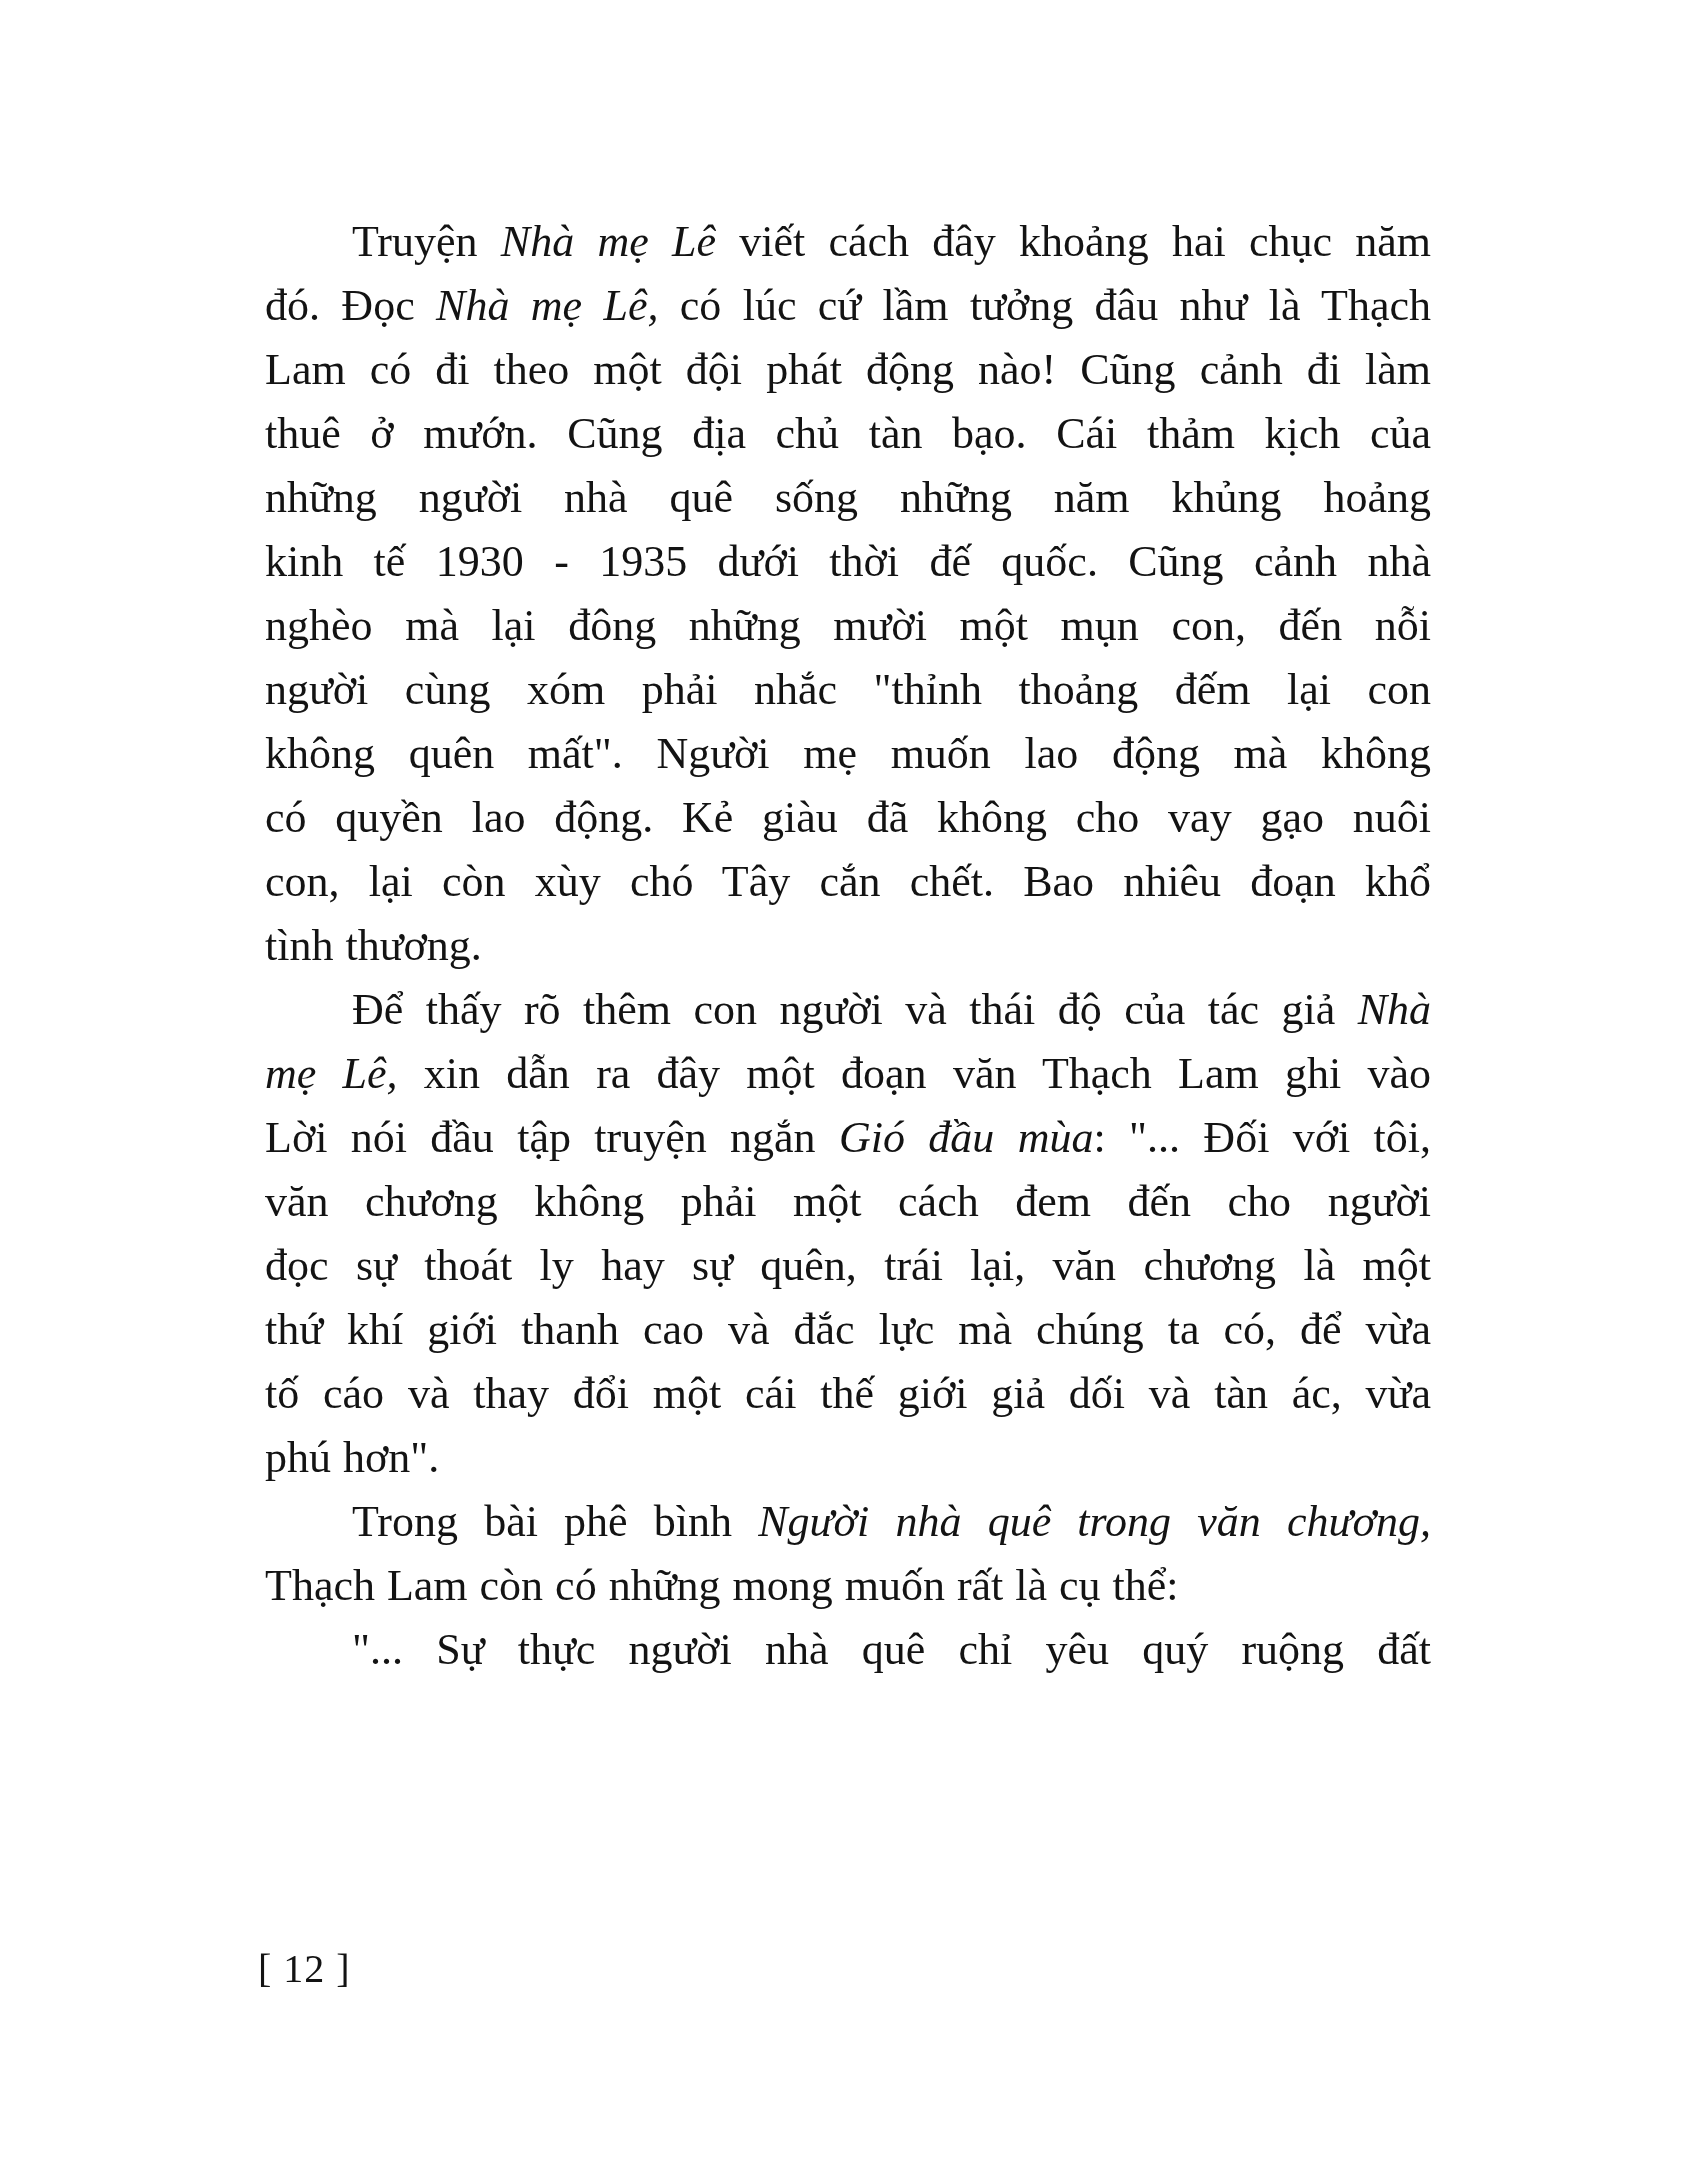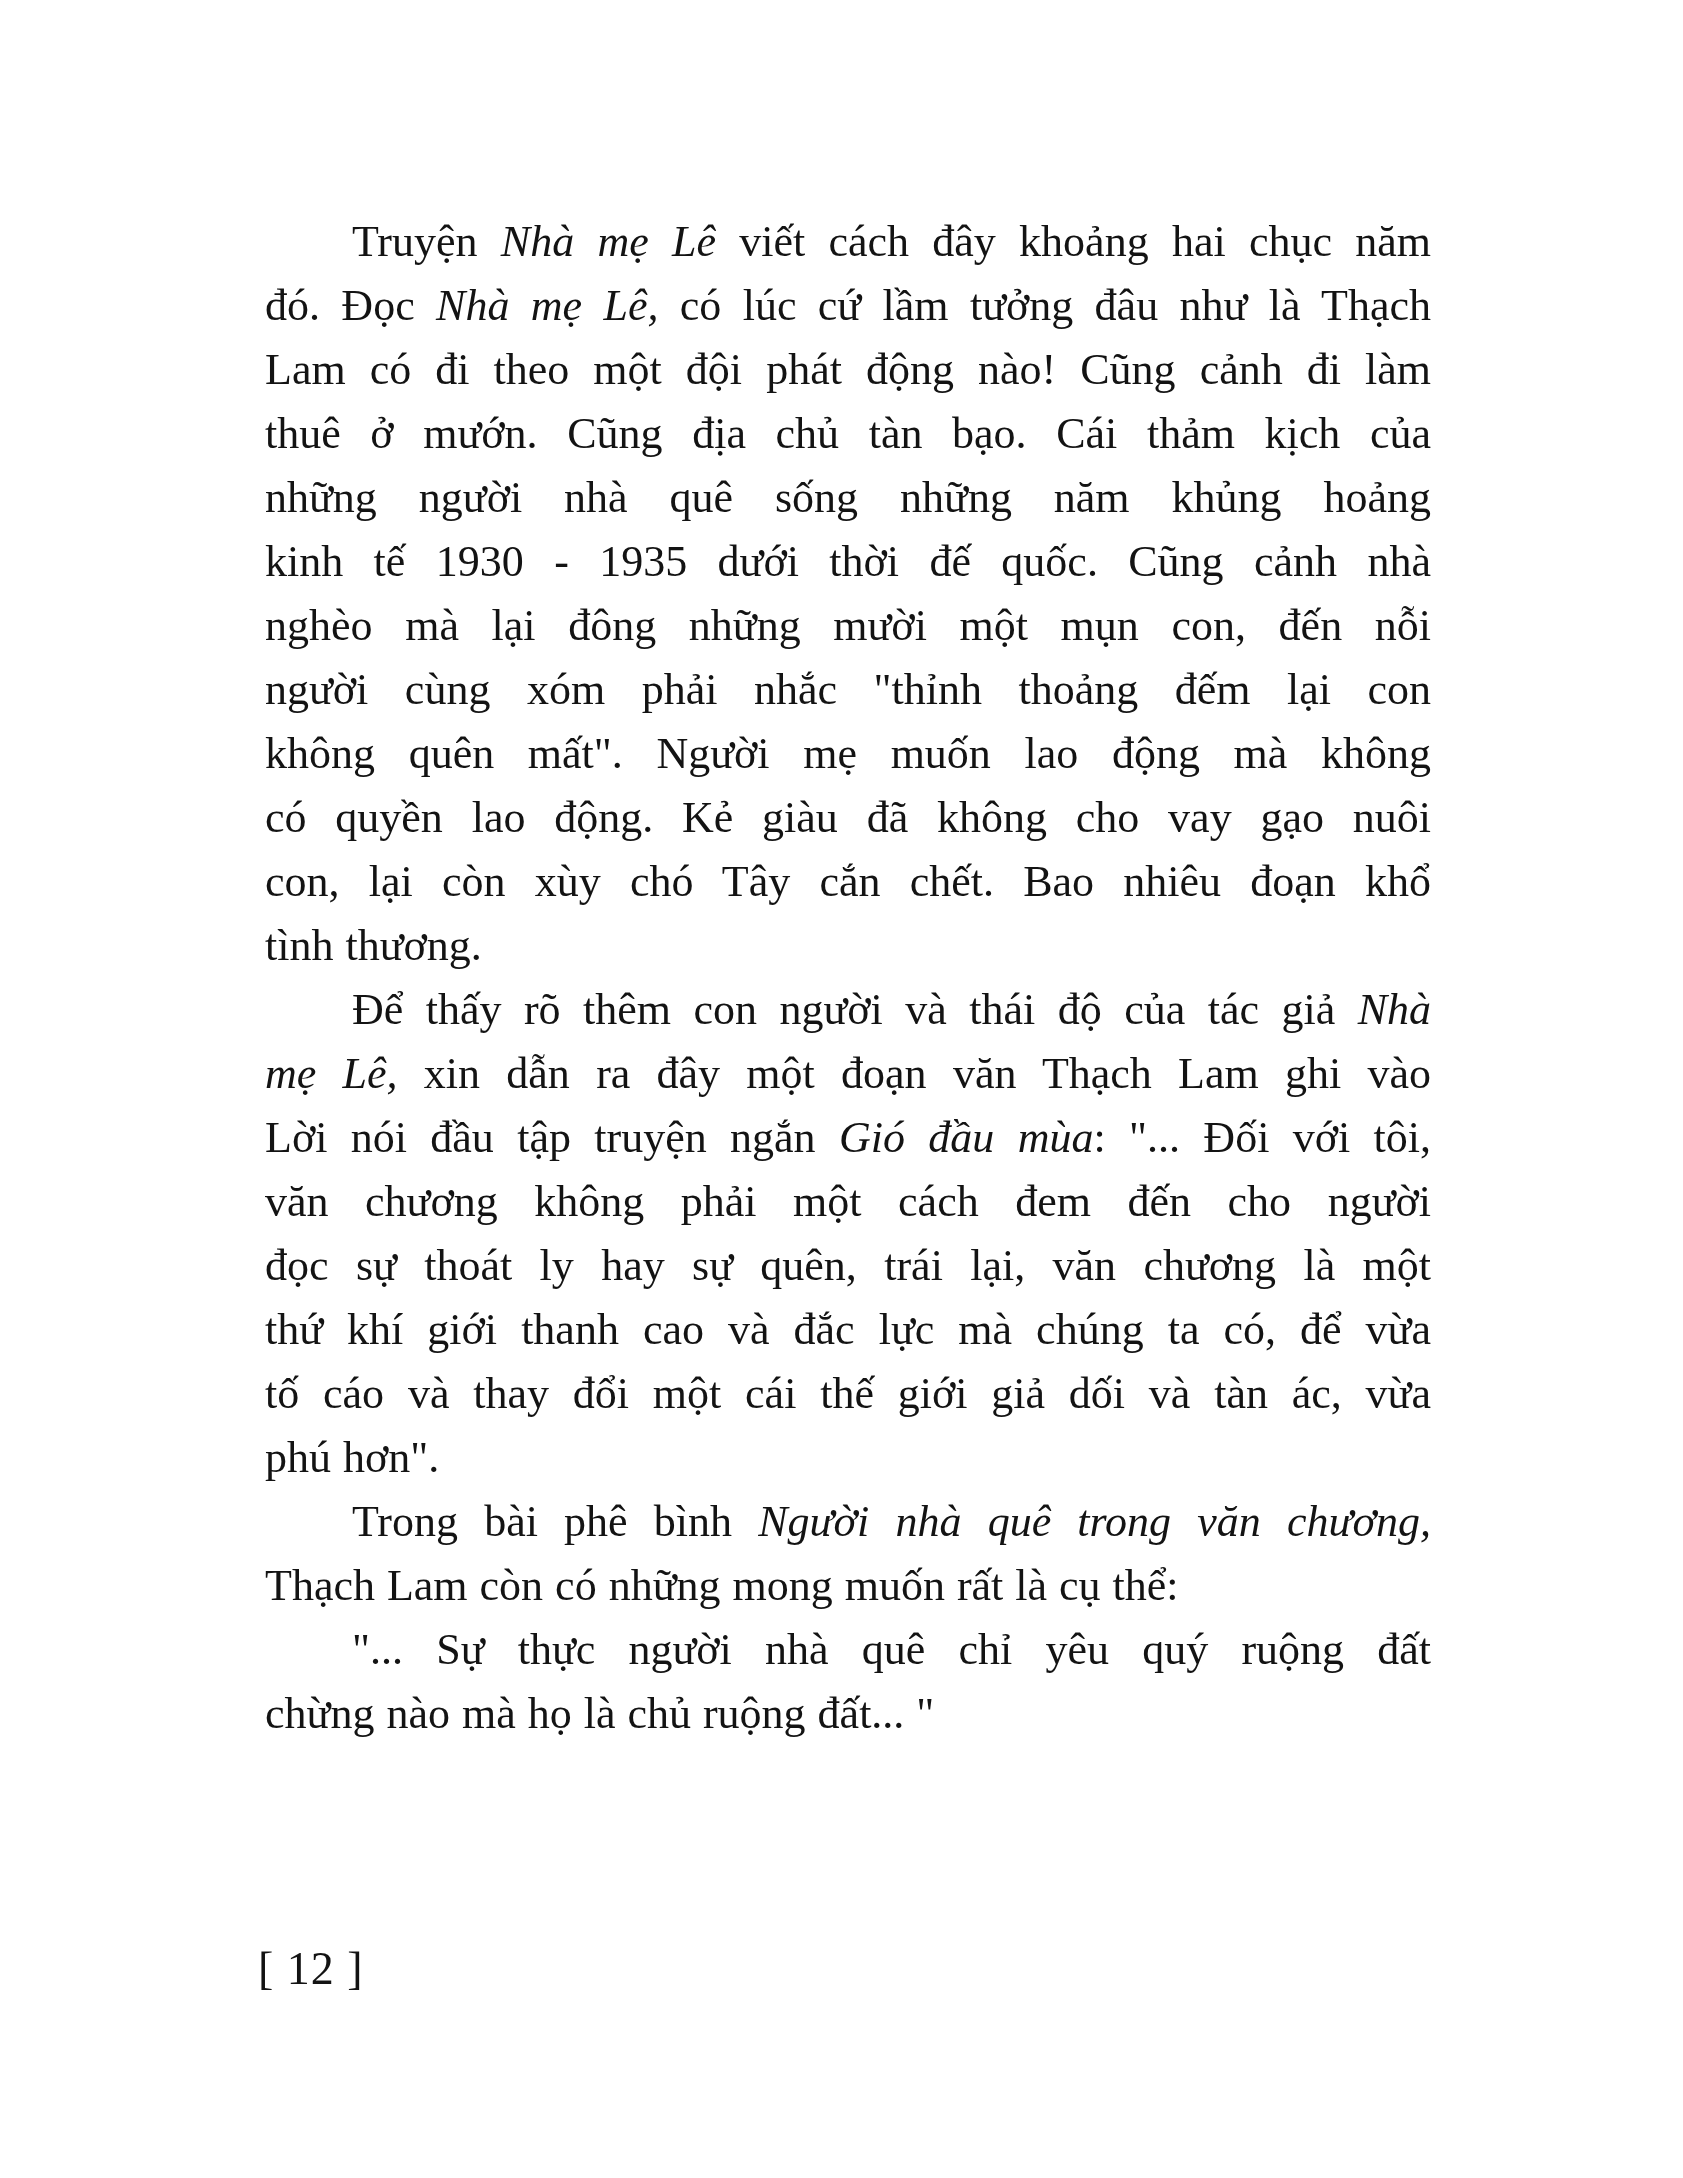--- a/index.html
+++ b/index.html
@@ -36,21 +36,21 @@
   .line.indent {
     text-indent: 87px;
   }
   .it {
     font-style: italic;
   }
   .page-number {
     position: absolute;
     left: 258px;
     top: 1946px;
-    font-size: 46px;
+    font-size: 40px;
     line-height: 46px;
     letter-spacing: 1px;
     color: #131313;
   }
 </style>
 </head>
 <body>
 
 <div class="page">
   <div class="body-text">
@@ -70,17 +70,16 @@
       <div class="line just"><span class="it">mẹ Lê,</span><span> xin dẫn ra đây một đoạn văn Thạch Lam ghi vào</span></div>
       <div class="line just"><span>Lời nói đầu tập truyện ngắn </span><span class="it">Gió đầu mùa</span><span>: "... Đối với tôi,</span></div>
       <div class="line just"><span>văn chương không phải một cách đem đến cho người</span></div>
       <div class="line just"><span>đọc sự thoát ly hay sự quên, trái lại, văn chương là một</span></div>
       <div class="line just"><span>thứ khí giới thanh cao và đắc lực mà chúng ta có, để vừa</span></div>
       <div class="line just"><span>tố cáo và thay đổi một cái thế giới giả dối và tàn ác, vừa</span></div>
       <div class="line"><span>phú hơn".</span></div>
       <div class="line just indent"><span>Trong bài phê bình </span><span class="it">Người nhà quê trong văn chương,</span></div>
       <div class="line"><span>Thạch Lam còn có những mong muốn rất là cụ thể:</span></div>
       <div class="line just indent"><span>"... Sự thực người nhà quê chỉ yêu quý ruộng đất</span></div>
-      <div class="line"><span>chừng nào mà họ là chủ ruộng đất... "</span></div>
     </div>
   <div class="page-number">[ 12 ]</div>
 </div>
 
 
 </body></html>

